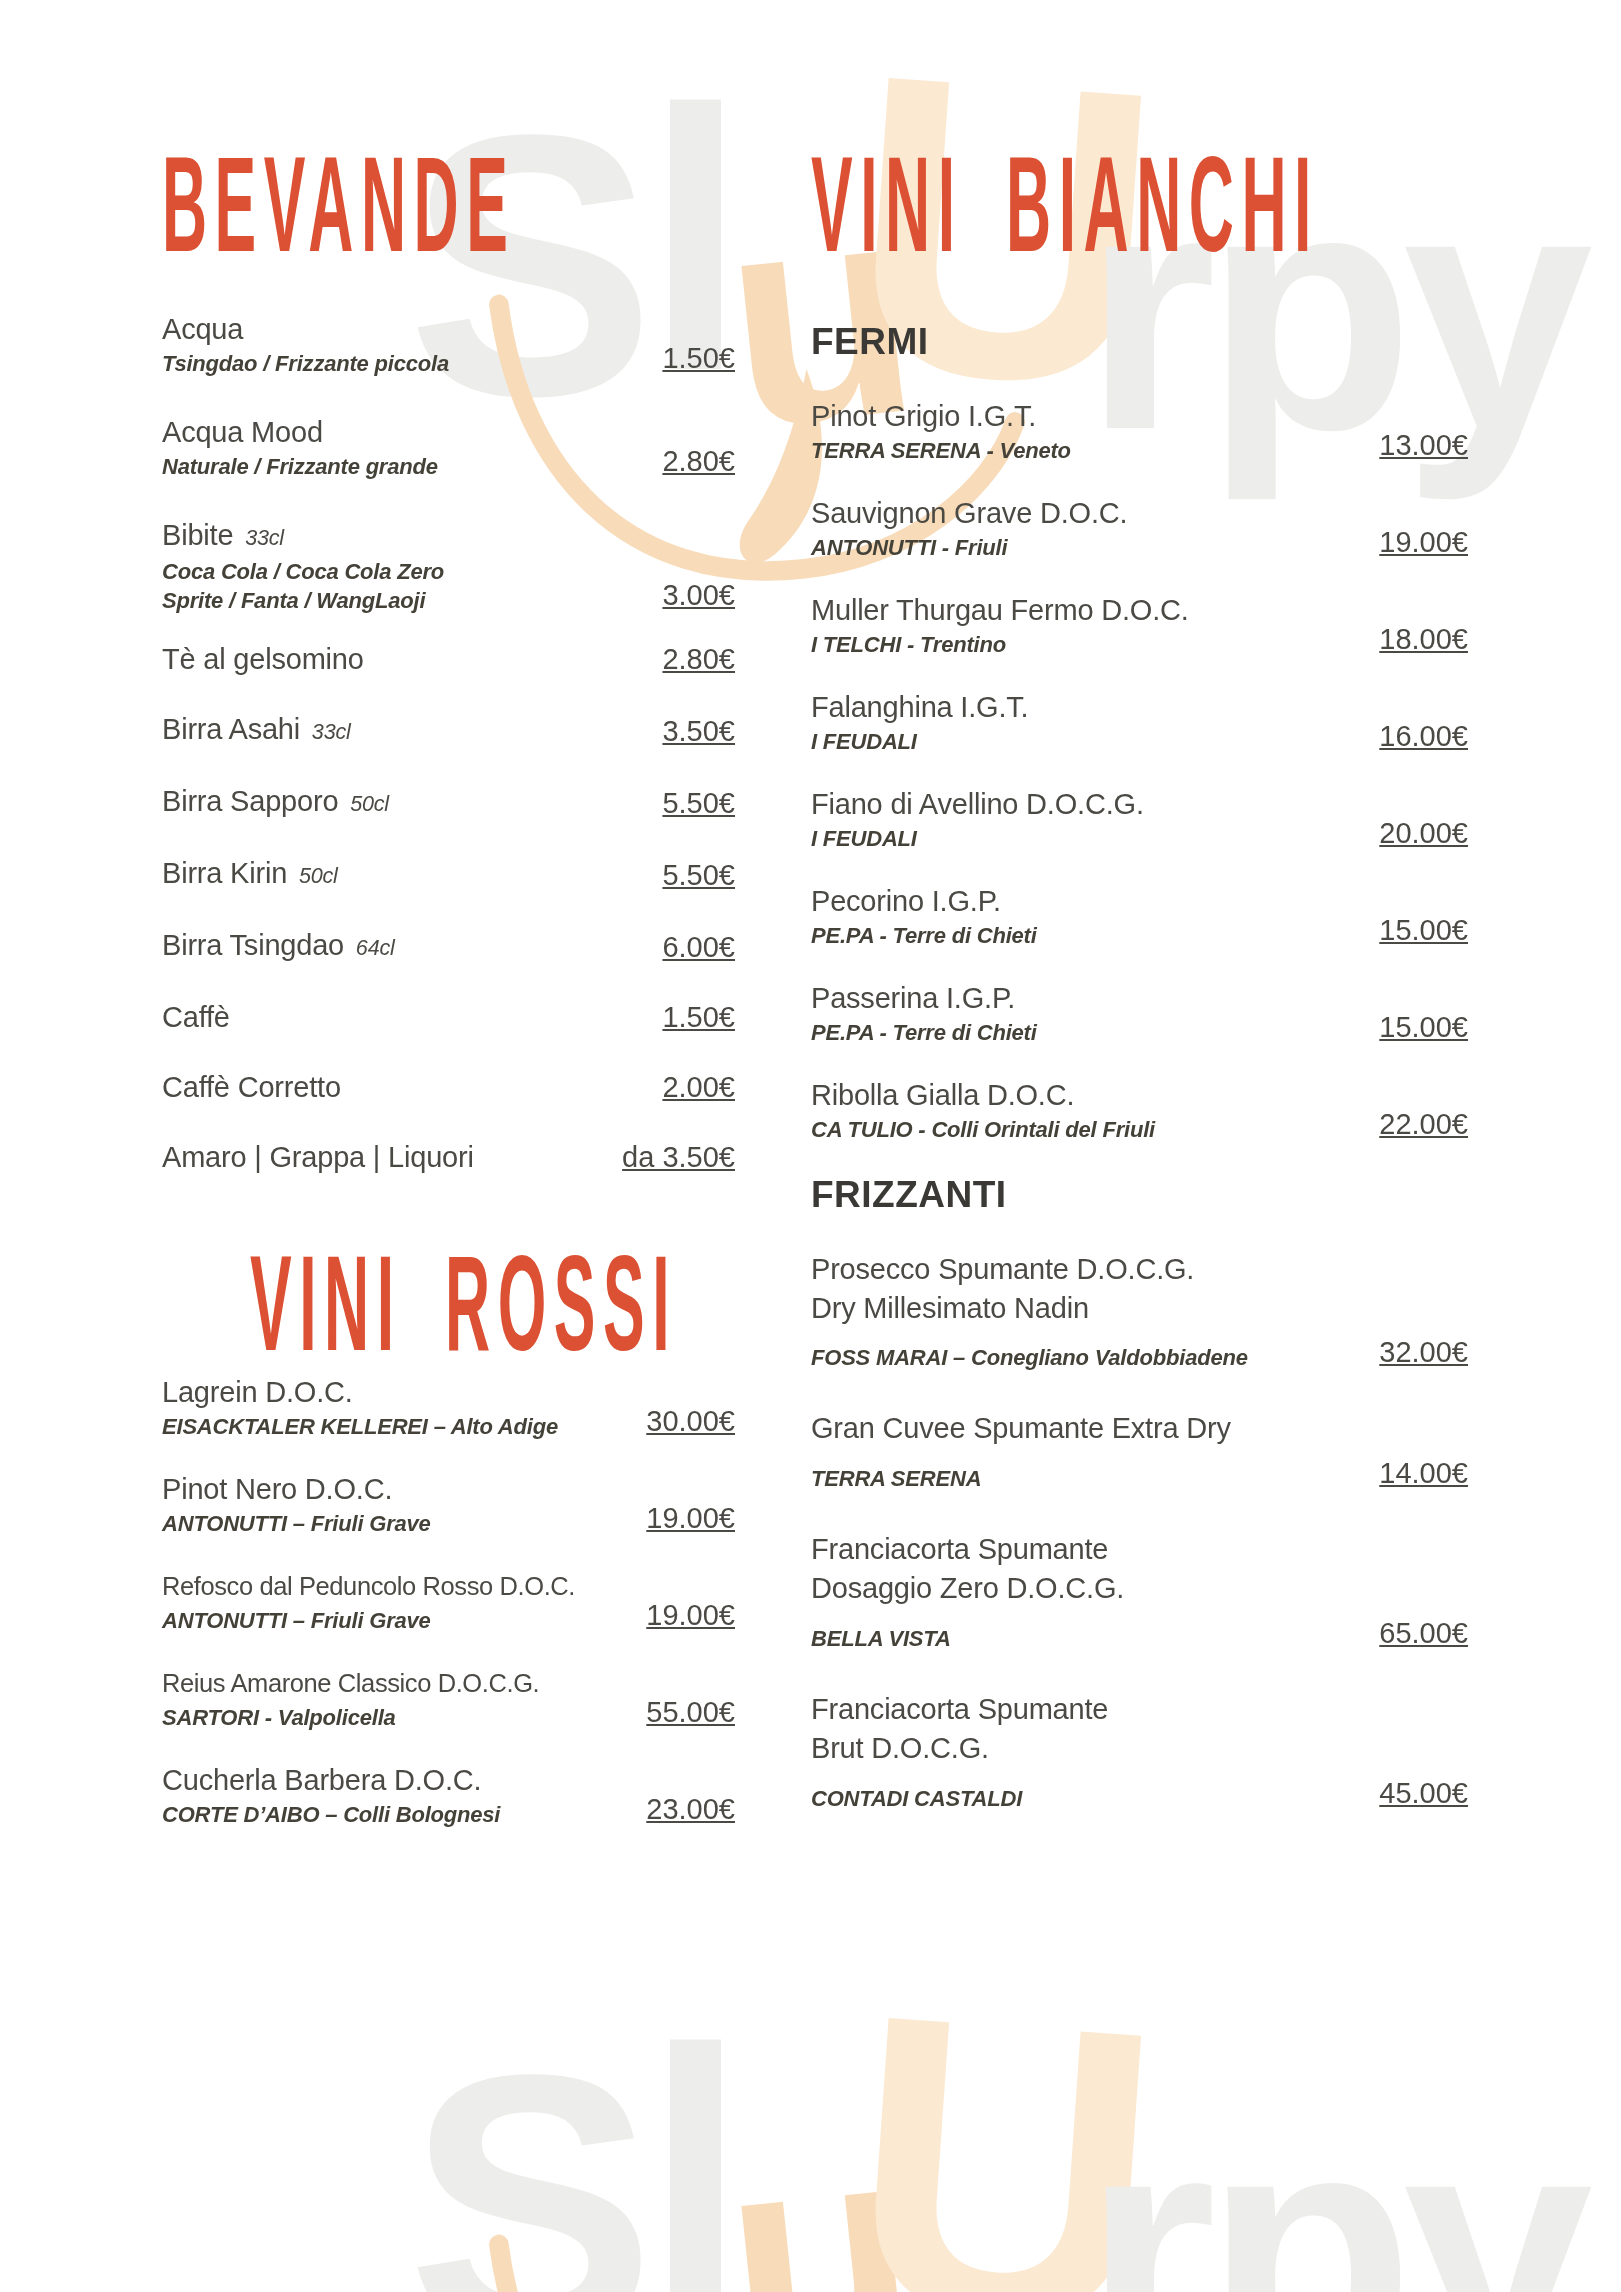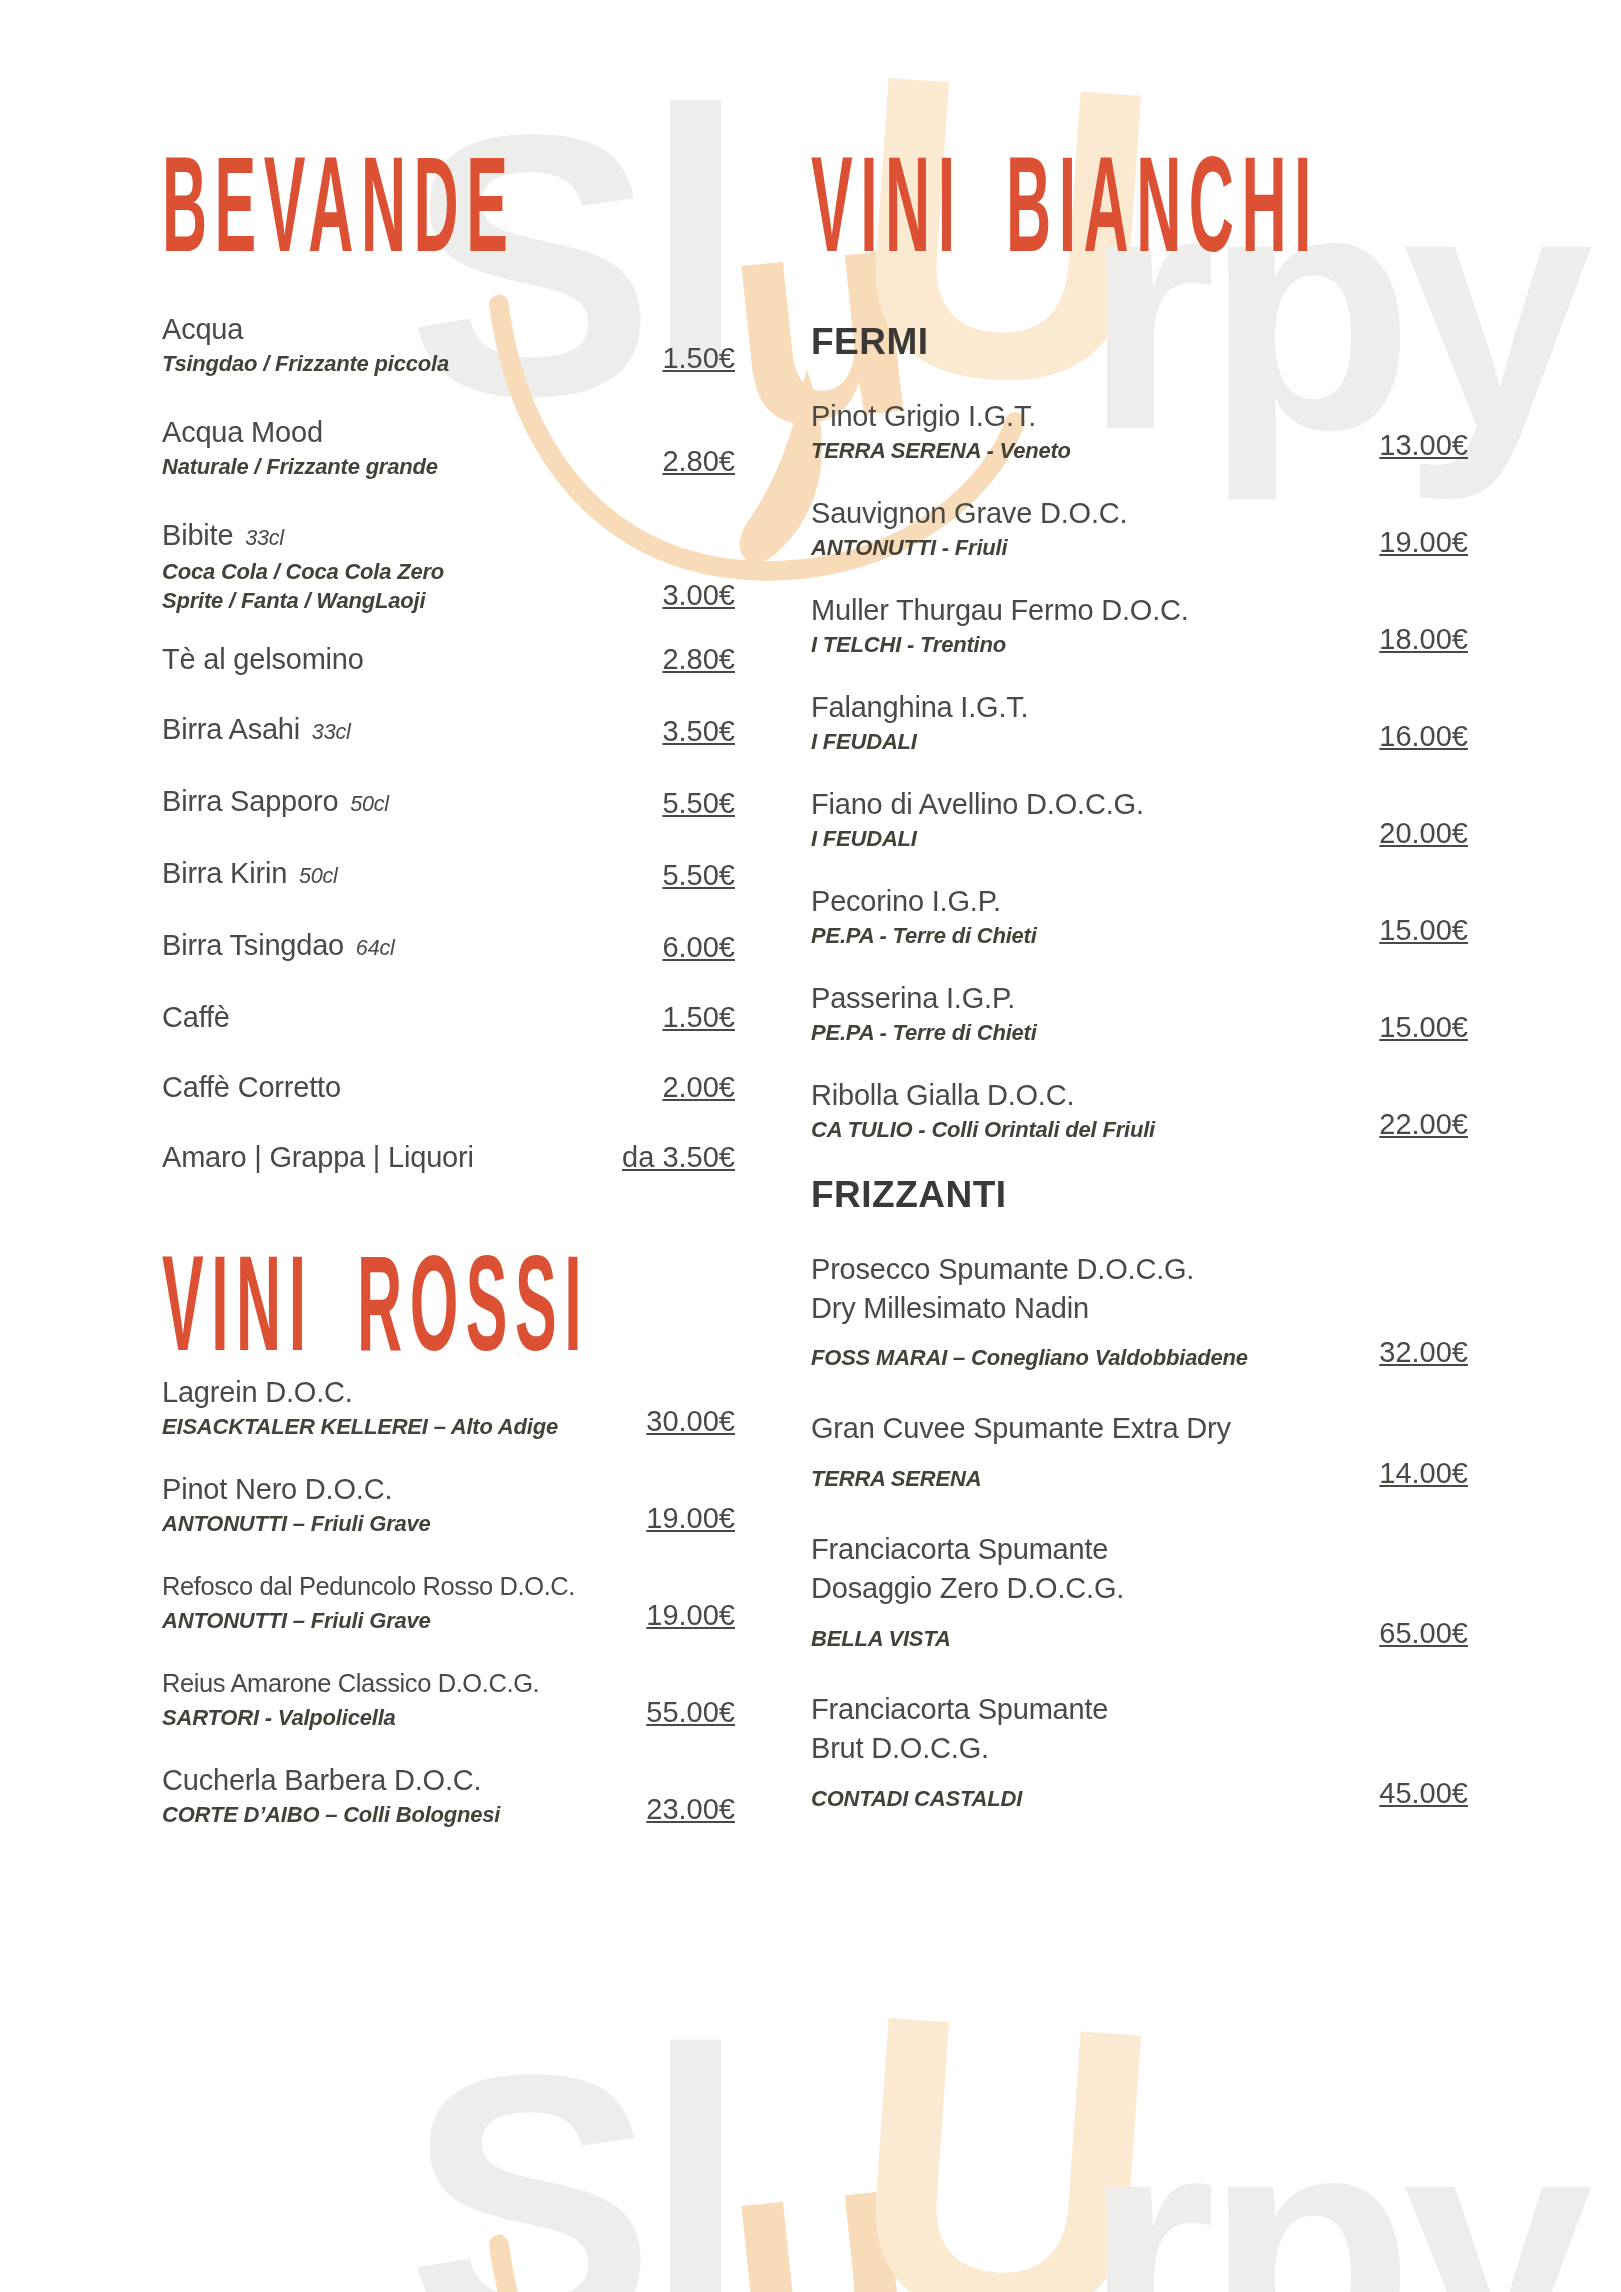--- a/index.html
+++ b/index.html
@@ -44,21 +44,21 @@
     font-weight:700;color:var(--accent-orange);
   }
   .section-title .stretch{
     display:inline-block;
     font-size:71px;line-height:1;
     letter-spacing:0.12em;word-spacing:0.30em;
     transform:scale(0.88,1.90);
     transform-origin:left top;
     white-space:nowrap;
   }
-  .section-title.mt{margin-top:59px;height:137px;}
+  .section-title.mt{margin-top:59px;height:137px;text-align:right;}
 
   
   .subheading{
     margin:9.8px 0 34px 0;
     font-size:37px;line-height:43px;font-weight:700;
     color:var(--subheading-dark);letter-spacing:0.5px;
   }
   .subheading.frizz{margin-top:19px;}
 
   

